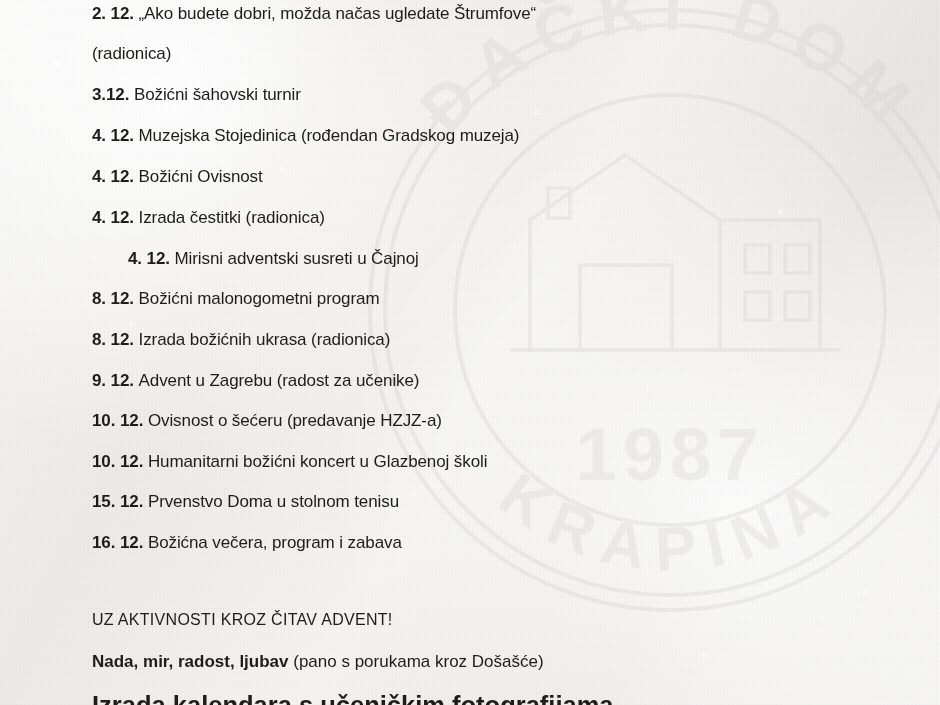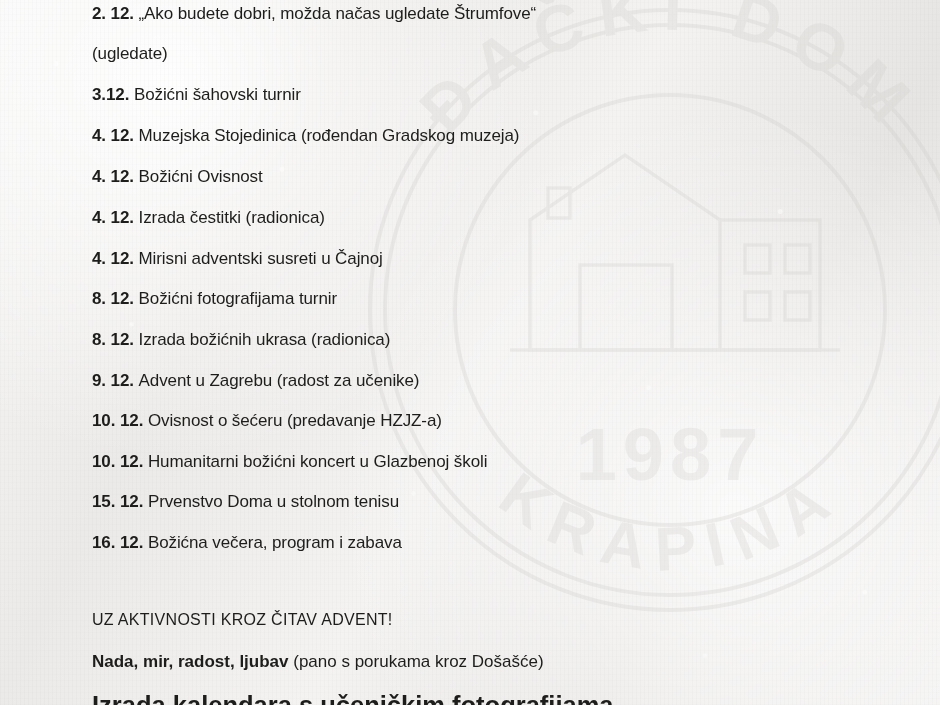--- a/index.html
+++ b/index.html
@@ -158,21 +158,21 @@
     </svg>
   </div>
 
   <div id="content">
 
     <div class="line" style="top: 4px;">
       <span class="d">2. 12. </span>
       <span class="t">„Ako budete dobri, možda načas ugledate Štrumfove“</span>
     </div>
     <div class="line" style="top: 44px;">
-      <span class="t">(ugledate)</span>
+      <span class="t">(radionica)</span>
     </div>
 
     <div class="line" style="top: 85px;">
       <span class="d">3.12. </span>
       <span class="t">Božićni šahovski turnir</span>
     </div>
 
     <div class="line" style="top: 126px;">
       <span class="d">4. 12. </span>
       <span class="t">Muzejska Stojedinica (rođendan Gradskog muzeja)</span>
@@ -181,28 +181,28 @@
     <div class="line" style="top: 167px;">
       <span class="d">4. 12. </span>
       <span class="t">Božićni Ovisnost</span>
     </div>
 
     <div class="line" style="top: 208px;">
       <span class="d">4. 12. </span>
       <span class="t">Izrada čestitki (radionica)</span>
     </div>
 
-    <div class="line" style="top: 249px;">
+    <div class="line" style="top: 249px; margin-left: 36px;">
       <span class="d">4. 12. </span>
       <span class="t">Mirisni adventski susreti u Čajnoj</span>
     </div>
 
     <div class="line" style="top: 289px;">
       <span class="d">8. 12. </span>
-      <span class="t">Božićni fotografijama turnir</span>
+      <span class="t">Božićni malonogometni program</span>
     </div>
 
     <div class="line" style="top: 330px;">
       <span class="d">8. 12. </span>
       <span class="t">Izrada božićnih ukrasa (radionica)</span>
     </div>
 
     <div class="line" style="top: 371px;">
       <span class="d">9. 12. </span>
       <span class="t">Advent u Zagrebu (radost za učenike)</span>

